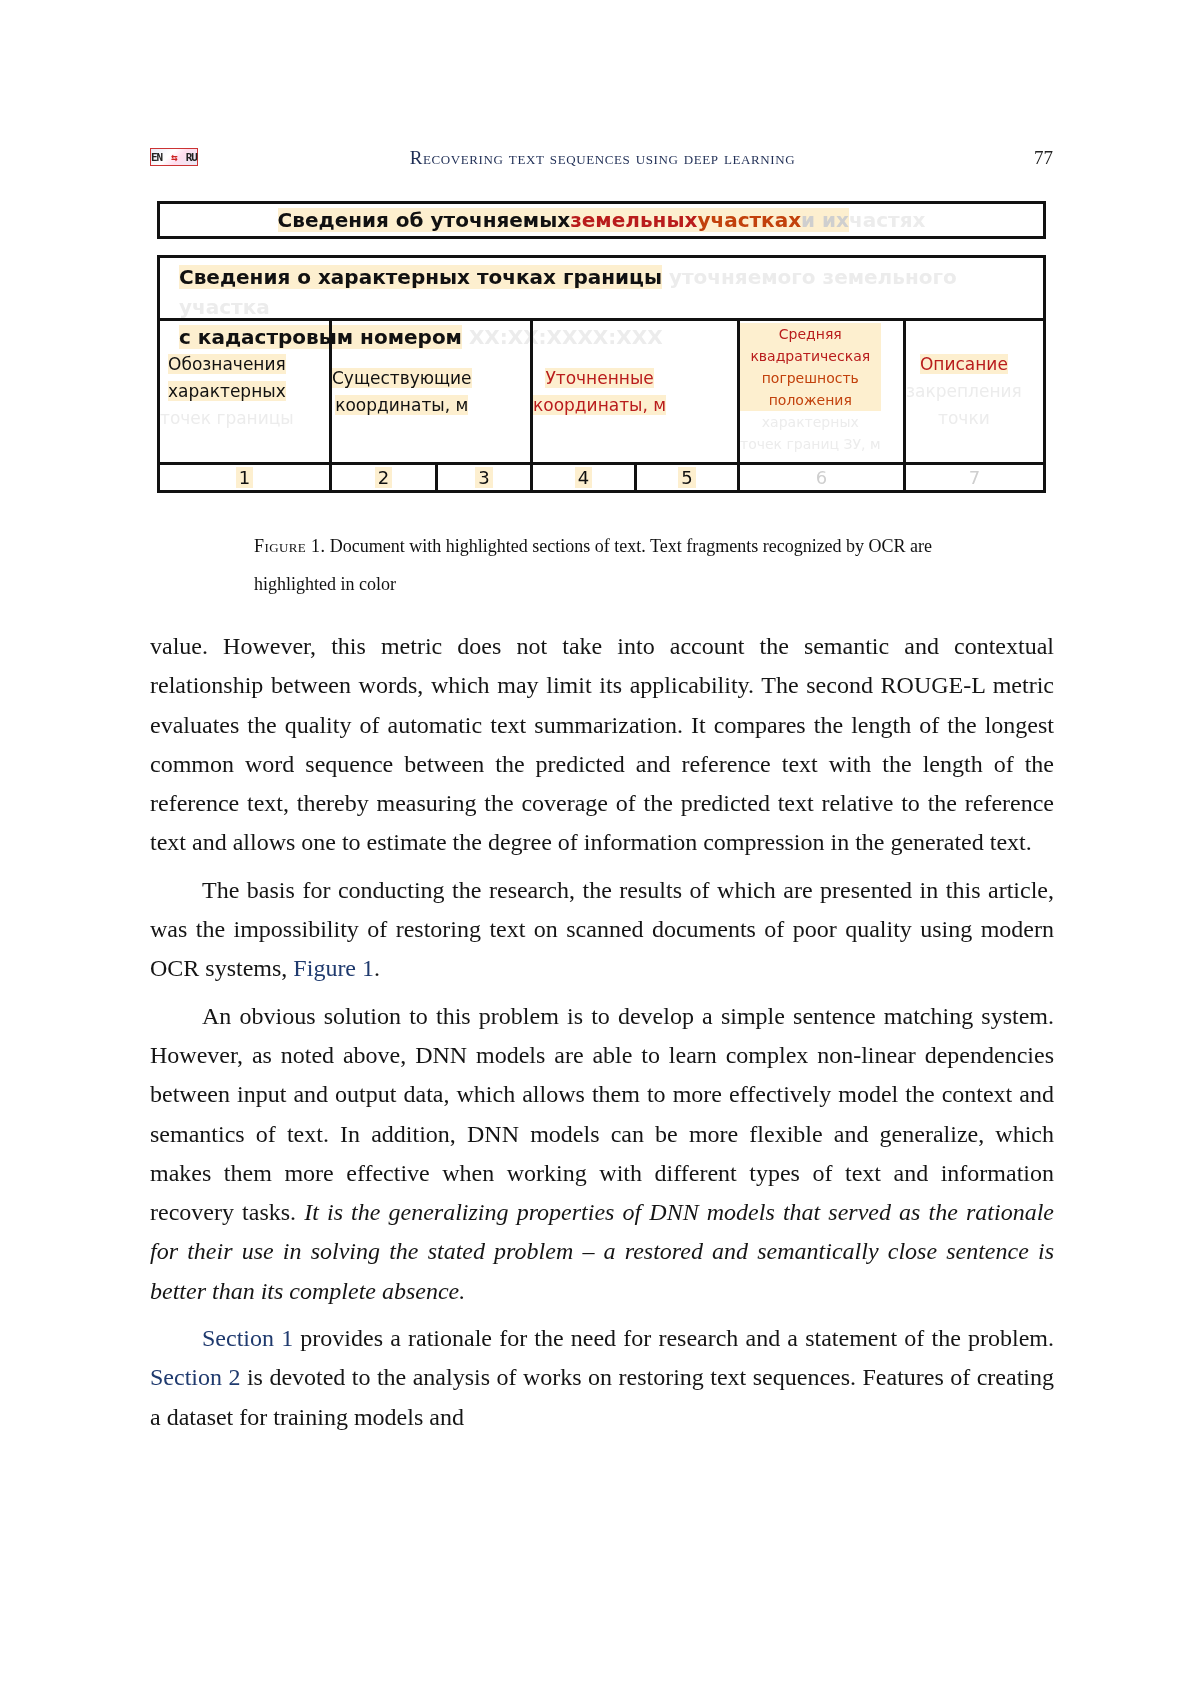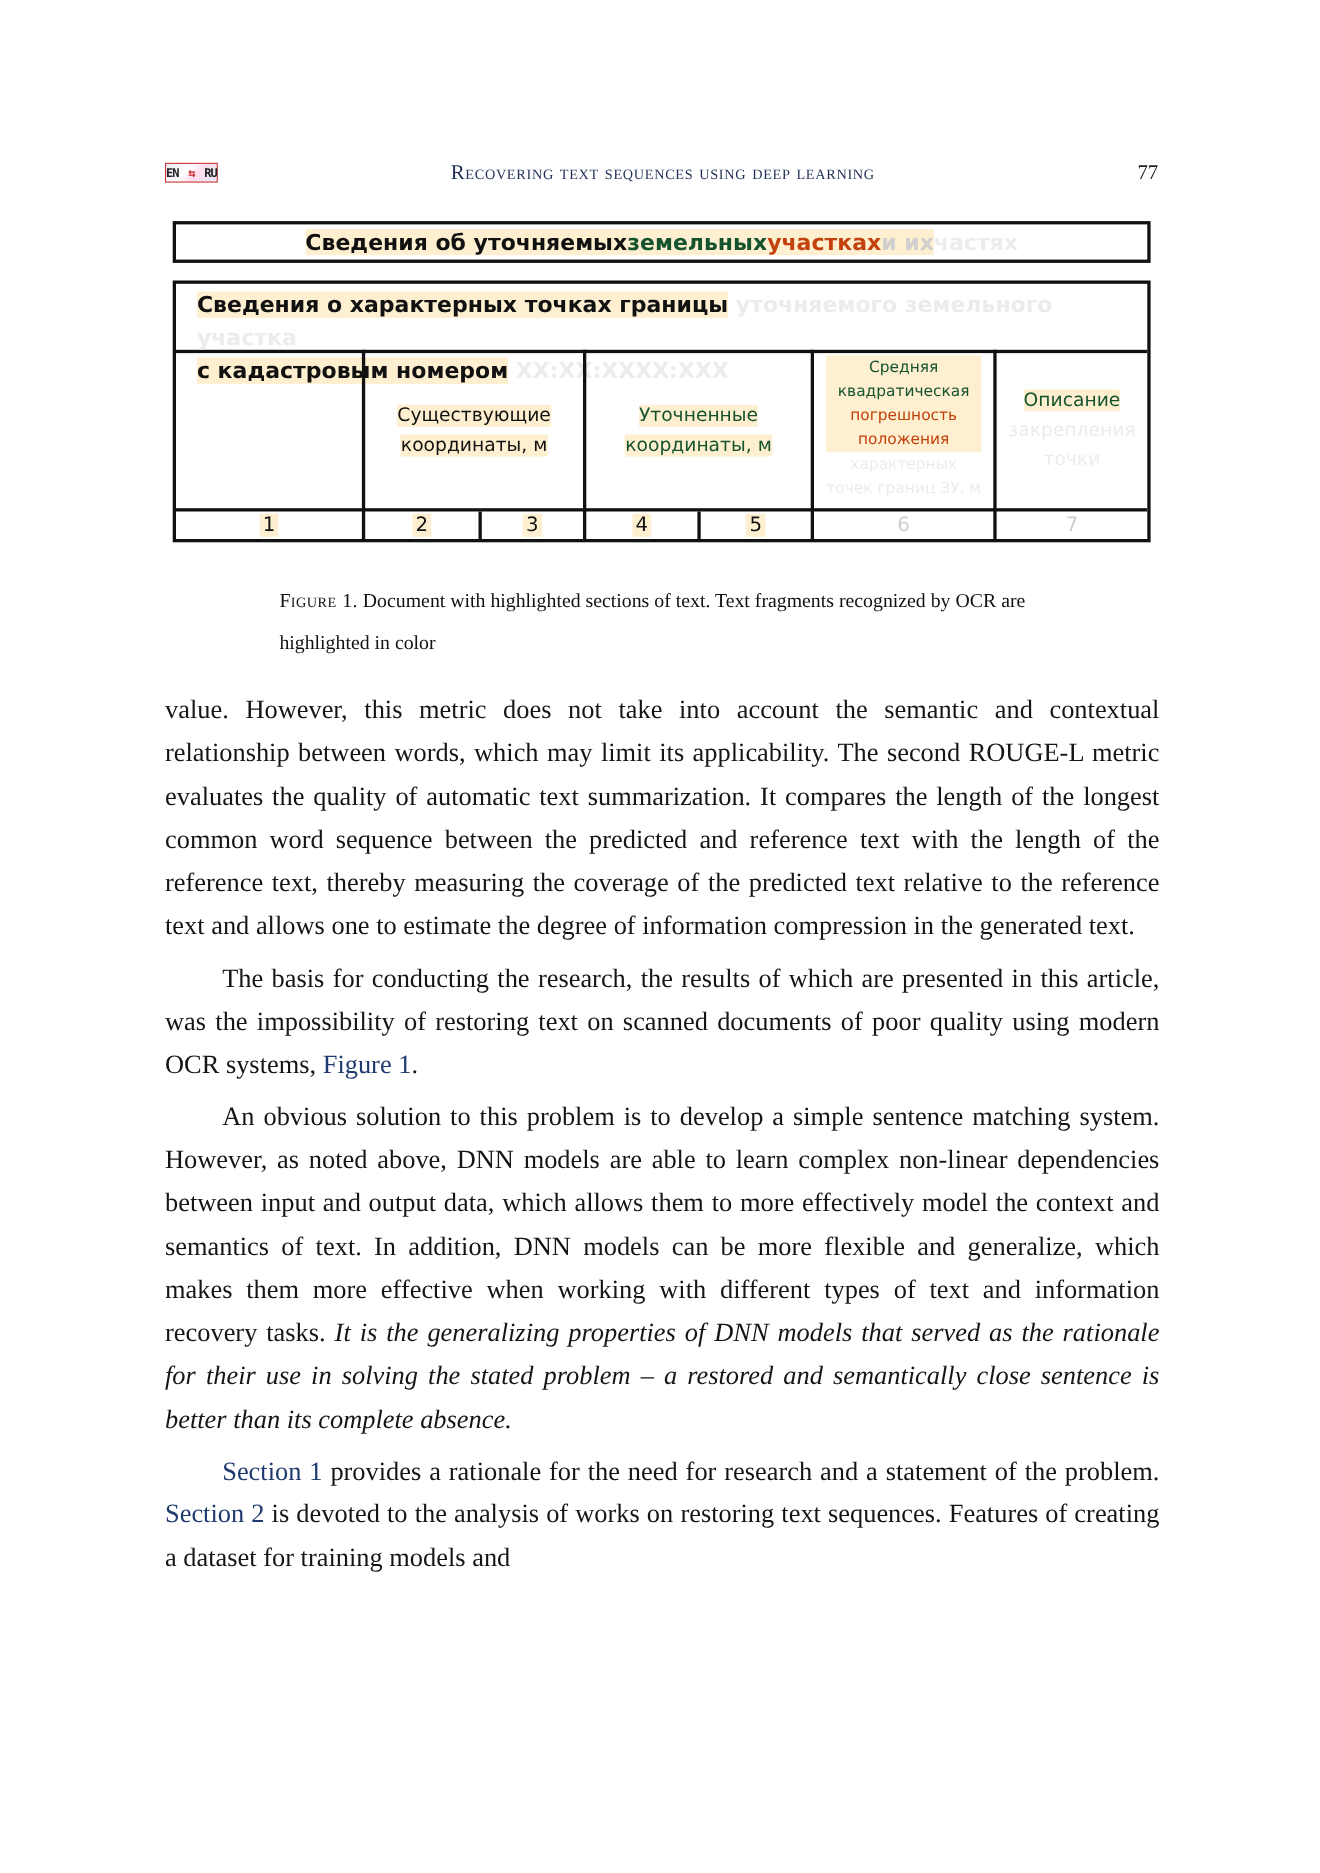--- a/index.html
+++ b/index.html
@@ -14,25 +14,25 @@
   .running-title { position:absolute; left:0; right:0; top:2px; text-align:center;
           font-family:Liberation Serif, serif; font-variant:small-caps;
           font-size:19px; letter-spacing:0.6px; color:#1f2e55; }
   .pageno { position:absolute; right:2px; top:2px; font-family:"Liberation Serif",serif; font-size:19px; color:#222; }
 
   
   .fig { position:absolute; left:157px; top:201px; width:889px; font-family:"DejaVu Sans","Liberation Sans",sans-serif; }
   .titlebox { position:absolute; left:0; top:0; width:889px; height:38px; box-sizing:border-box;
           border:3px solid #111; display:flex; align-items:center; justify-content:center; font-size:20px; font-weight:bold; }
   .hl { background:#fdefcf; }
-  .t-black { color:#111; } .t-g1{ color:#14532d; } .t-g2{ color:#c2410c; } .t-g3{ color:#cfcfcf; } .t-g4{ color:#ececec; }
+  .t-black { color:#111; } .t-g1{ color:#b91c1c; } .t-g2{ color:#c2410c; } .t-g3{ color:#cfcfcf; } .t-g4{ color:#ececec; }
   .tbl { position:absolute; left:0; top:54px; width:889px; height:238px; box-sizing:border-box; border:3px solid #111; }
   .tbl-head { position:absolute; left:0; top:0; width:100%; height:63px; border-bottom:3px solid #111; box-sizing:border-box;
           font-size:20px; font-weight:bold; padding:4px 0 0 19px; line-height:30px; }
-  .col { position:absolute; top:63px; height:141px; box-sizing:border-box; display:flex; align-items:center; justify-content:center;
+  .col { position:absolute; top:63px; height:141px; box-sizing:border-box; display:flex; align-items:center; justify-content:flex-start;
           text-align:center; font-size:17px; line-height:27px; }
   .vline { position:absolute; width:3px; background:#111; }
   .numrow { position:absolute; left:0; top:204px; width:100%; height:28px; border-top:3px solid #111; box-sizing:border-box; }
   .num { position:absolute; top:0; height:25px; display:flex; align-items:center; justify-content:center; font-size:18px; }
   .num span { padding:0 3px; }
   .small { font-size:14px; line-height:22px; }
 
   .caption { position:absolute; left:254px; top:527px; width:720px; font-family:"Liberation Serif","DejaVu Serif",serif;
           font-size:18px; line-height:38px; color:#111; }
   .caption .fl { font-variant:small-caps; letter-spacing:0.4px; }
@@ -65,20 +65,27 @@
       <span class="hl t-g3"> и их</span>
       <span class="t-g4"> частях</span>
   </div>
 
   <div class="tbl">
     <div class="tbl-head">
       <div><span class="hl t-black">Сведения о характерных точках границы</span><span class="t-g4"> уточняемого земельного участка</span></div>
       <div><span class="hl t-black">с кадастровым номером</span><span class="t-g4"> XX:XX:XXXX:XXX</span></div>
     </div>
 
+    <div class="col" style="left:0;width:169px;">
+      <div>
+        <div><span class="hl t-black">Обозначения</span></div>
+        <div><span class="hl t-black">характерных</span></div>
+        <div><span class="t-g4">точек границы</span></div>
+      </div>
+    </div>
     <div class="vline" style="left:169px;top:60px;height:172px;"></div>
 
     <div class="col" style="left:172px;width:198px;">
       <div>
         <div><span class="hl t-black">Существующие</span></div>
         <div><span class="hl t-black">координаты, м</span></div>
       </div>
     </div>
     <div class="vline" style="left:370px;top:60px;height:172px;"></div>
 

